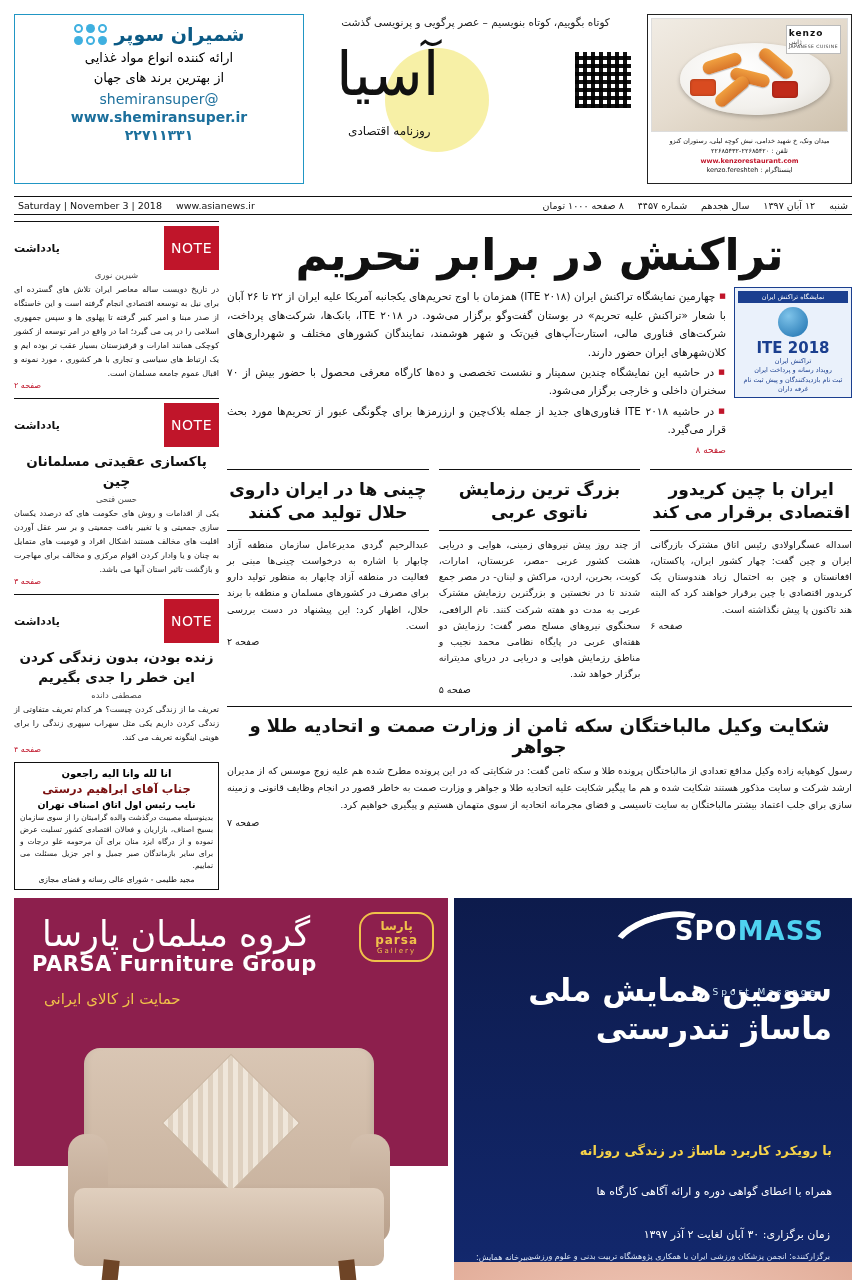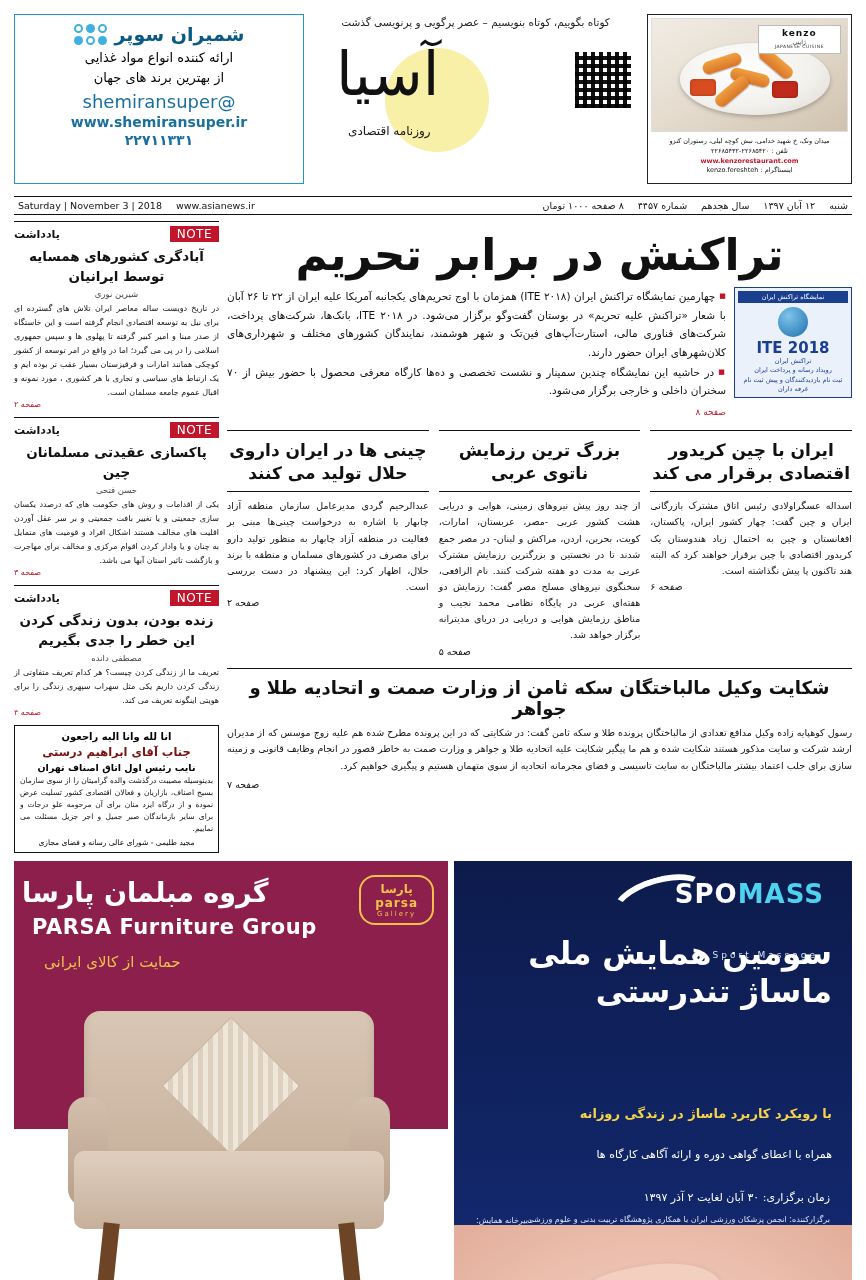--- a/index.html
+++ b/index.html
@@ -14,21 +14,21 @@
   .ad-kenzo{
     width:205px;border:1px solid #222;box-sizing:border-box;background:#fff;
     display:flex;flex-direction:column;
   }
   .kenzo-photo{
     height:112px;margin:3px;position:relative;overflow:hidden;border:1px solid #ddd;
     background:linear-gradient(150deg,#f1ece4 0%,#e6ddd0 45%,#cfc2ae 100%);
   }
   .kenzo-logo{
     position:absolute;top:6px;right:6px;background:#fff;border:1px solid #bbb;
-    font-size:6px;line-height:1.1;padding:3px 16px;text-align:center;color:#333;
+    font-size:6px;line-height:1.1;padding:3px 2px;text-align:left;color:#333;
   }
   .kenzo-logo .k1{font-size:9px;font-weight:bold;letter-spacing:1px;color:#111;}
   .plate{
     position:absolute;left:28px;top:24px;width:150px;height:72px;border-radius:50%;
     background:radial-gradient(ellipse at 40% 35%,#ffffff 0%,#f2f0ec 60%,#d9d5cd 100%);
     box-shadow:0 2px 4px rgba(0,0,0,.25);
   }
   .shrimp{
     position:absolute;width:40px;height:13px;border-radius:7px;
     background:linear-gradient(180deg,#f0a040,#d9762a);transform:rotate(-18deg);
@@ -63,21 +63,21 @@
   .ad-shemiran{
     width:290px;border:1px solid #2196c4;box-sizing:border-box;background:#fff;
     text-align:center;padding:8px 6px;color:#0b5a85;
   }
   .shemiran-top{display:flex;align-items:center;justify-content:center;gap:8px;}
   .shemiran-name{font-size:19px;font-weight:bold;color:#0b5a85;}
   .sh-dots{display:grid;grid-template-columns:repeat(3,9px);gap:3px;}
   .sh-dots i{display:block;width:9px;height:9px;border-radius:50%;background:#3fb0e0;}
   .sh-dots i.o{background:transparent;border:2px solid #3fb0e0;box-sizing:border-box;}
   .sh-line{font-size:13px;color:#000000;margin-top:5px;}
-  .sh-ig{font-size:18px;color:#1b6f9c;margin-top:6px;}
+  .sh-ig{font-size:14px;color:#1b6f9c;margin-top:6px;}
   .sh-url{font-size:14px;color:#1b6f9c;font-weight:bold;margin-top:2px;}
   .sh-tel{font-size:14px;color:#1b6f9c;font-weight:bold;margin-top:2px;letter-spacing:1px;}
   
   .infobar{
     border-top:1px solid #111;border-bottom:1px solid #111;margin:0 14px;
     display:flex;align-items:center;justify-content:space-between;font-size:9.5px;
     padding:3px 4px;color:#111;
   }
   .infobar .grp{display:flex;gap:14px;}
   
@@ -112,21 +112,21 @@
   .art p{font-size:9.5px;line-height:1.7;text-align:justify;margin:0;color:#111;}
   .art .sep{border-top:1px solid #111;margin:6px 0;}
   
   .wide{border-top:1px solid #111;margin-top:8px;padding-top:5px;}
   .wide h3{font-size:18px;font-weight:bold;text-align:center;margin:3px 0 6px;color:#111;}
   .wide p{font-size:9.5px;line-height:1.75;text-align:justify;margin:0;color:#111;}
   
   .note{border-top:1px solid #111;margin-bottom:8px;padding-top:4px;}
   .note-head{display:flex;justify-content:space-between;align-items:center;}
   .note-tag{
-    background:#c0152a;color:#fff;font-size:12px;padding:1px 7px;letter-spacing:.5px;
+    background:#c0152a;color:#fff;font-size:14px;padding:14px 7px;letter-spacing:.5px;
   }
   .note-label{font-size:11px;font-weight:bold;color:#111;}
   .note h4{font-size:13.5px;font-weight:bold;text-align:center;margin:5px 0 3px;line-height:1.45;color:#111;}
   .note .by{font-size:8.5px;text-align:center;color:#444;margin-bottom:3px;}
   .note p{font-size:8px;line-height:1.75;text-align:justify;margin:0;color:#111;}
   .note .more{color:#c0152a;font-size:8px;display:block;text-align:left;}
   .obit{border:1px solid #111;padding:5px;margin-top:6px;text-align:center;}
   .obit .t1{font-size:10px;font-weight:bold;margin-bottom:3px;}
   .obit .t2{font-size:11.5px;font-weight:bold;color:#7a1010;margin-bottom:3px;}
   .obit .t3{font-size:9.5px;font-weight:bold;margin-bottom:2px;}
@@ -137,21 +137,21 @@
   .ad-parsa{
     width:434px;height:608px;box-sizing:border-box;position:relative;overflow:hidden;
     background:linear-gradient(180deg,#8d1f4d 0%,#8d1f4d 44%,#ffffff 44%,#ffffff 100%);
   }
   .parsa-logo{
     position:absolute;top:14px;right:14px;border:2px solid #f0c24a;border-radius:16px;
     padding:5px 14px;text-align:center;color:#f0c24a;
   }
   .parsa-logo .pl1{font-size:12px;font-weight:bold;letter-spacing:1px;}
   .parsa-logo .pl2{font-size:7px;letter-spacing:2px;}
-  .parsa-fa{position:absolute;top:16px;left:8px;color:#fff;font-size:27px;font-weight:bold;}
+  .parsa-fa{position:absolute;top:16px;left:28px;color:#fff;font-size:35px;font-weight:normal;}
   .parsa-en{position:absolute;top:54px;left:18px;color:#fff;font-size:21px;font-weight:bold;letter-spacing:.5px;}
   .parsa-slogan{position:absolute;top:92px;left:30px;color:#f0c24a;font-size:15px;}
   .chair{position:absolute;left:60px;top:150px;width:310px;height:300px;}
   .chair .back{
     position:absolute;left:10px;top:0;width:290px;height:150px;border-radius:16px 16px 6px 6px;
     background:linear-gradient(180deg,#d9c6b4,#c9b39f);box-shadow:inset 0 -6px 10px rgba(0,0,0,.12);
   }
   .chair .seat{
     position:absolute;left:0;top:140px;width:310px;height:78px;border-radius:10px;
     background:linear-gradient(180deg,#e0cfbe,#c6b0 9c);
@@ -276,20 +276,21 @@
           <div class="ite-band">نمایشگاه تراکنش ایران</div>
           <div class="ite-globe"></div>
           <div class="ite-big">ITE 2018</div>
           <div class="ite-small">تراکنش ایران</div>
           <div class="ite-small">رویداد رسانه و پرداخت ایران</div>
           <div class="ite-small">ثبت نام بازدیدکنندگان و پیش ثبت نام غرفه داران</div>
         </div>
         <div class="lead-text">
           <span class="bullet">چهارمین نمایشگاه تراکنش ایران (ITE ۲۰۱۸) همزمان با اوج تحریم‌های یکجانبه آمریکا علیه ایران از ۲۲ تا ۲۶ آبان با شعار «تراکنش علیه تحریم» در بوستان گفت‌وگو برگزار می‌شود. در ITE ۲۰۱۸، بانک‌ها، شرکت‌های پرداخت، شرکت‌های فناوری مالی، استارت‌آپ‌های فین‌تک و شهر هوشمند، نمایندگان کشورهای مختلف و شهرداری‌های کلان‌شهرهای ایران حضور دارند.</span>
           <span class="bullet">در حاشیه این نمایشگاه چندین سمینار و نشست تخصصی و ده‌ها کارگاه معرفی محصول با حضور بیش از ۷۰ سخنران داخلی و خارجی برگزار می‌شود.</span>
+          <span class="bullet">در حاشیه ITE ۲۰۱۸ فناوری‌های جدید از جمله بلاک‌چین و ارزرمزها برای چگونگی عبور از تحریم‌ها مورد بحث قرار می‌گیرد.</span>
           <span class="pageref">صفحه ۸</span>
         </div>
       </div>
 
       <div class="three">
         <div class="art">
           <h3>ایران با چین کریدور اقتصادی برقرار می کند</h3>
           <div class="sep"></div>
           <p>اسداله عسگراولادی رئیس اتاق مشترک بازرگانی ایران و چین گفت: چهار کشور ایران، پاکستان، افغانستان و چین به احتمال زیاد هندوستان یک کریدور اقتصادی با چین برقرار خواهند کرد که البته هند تاکنون پا پیش نگذاشته است.</p>
           <p class="pageref" style="text-align:left">صفحه ۶</p>
@@ -316,21 +317,20 @@
 
     </div>
 
     <div class="col-side">
 
       <div class="note">
         <div class="note-head">
           <span class="note-tag">NOTE</span>
           <span class="note-label">یادداشت</span>
         </div>
-        <h4>آبادگری کشورهای همسایه توسط ایرانیان</h4>
         <div class="by">شیرین نوری</div>
         <p>در تاریخ دویست ساله معاصر ایران تلاش های گسترده ای برای نیل به توسعه اقتصادی انجام گرفته است و این خاستگاه از صدر مبنا و امیر کبیر گرفته تا پهلوی ها و سپس جمهوری اسلامی را در پی می گیرد؛ اما در واقع در امر توسعه از کشور کوچکی همانند امارات و قرقیزستان بسیار عقب تر بوده ایم و یک ارتباط های سیاسی و تجاری با هر کشوری ، مورد نمونه و اقبال عموم جامعه مسلمان است.</p>
         <span class="more">صفحه ۲</span>
       </div>
 
       <div class="note">
         <div class="note-head">
           <span class="note-tag">NOTE</span>
           <span class="note-label">یادداشت</span>
         </div>

